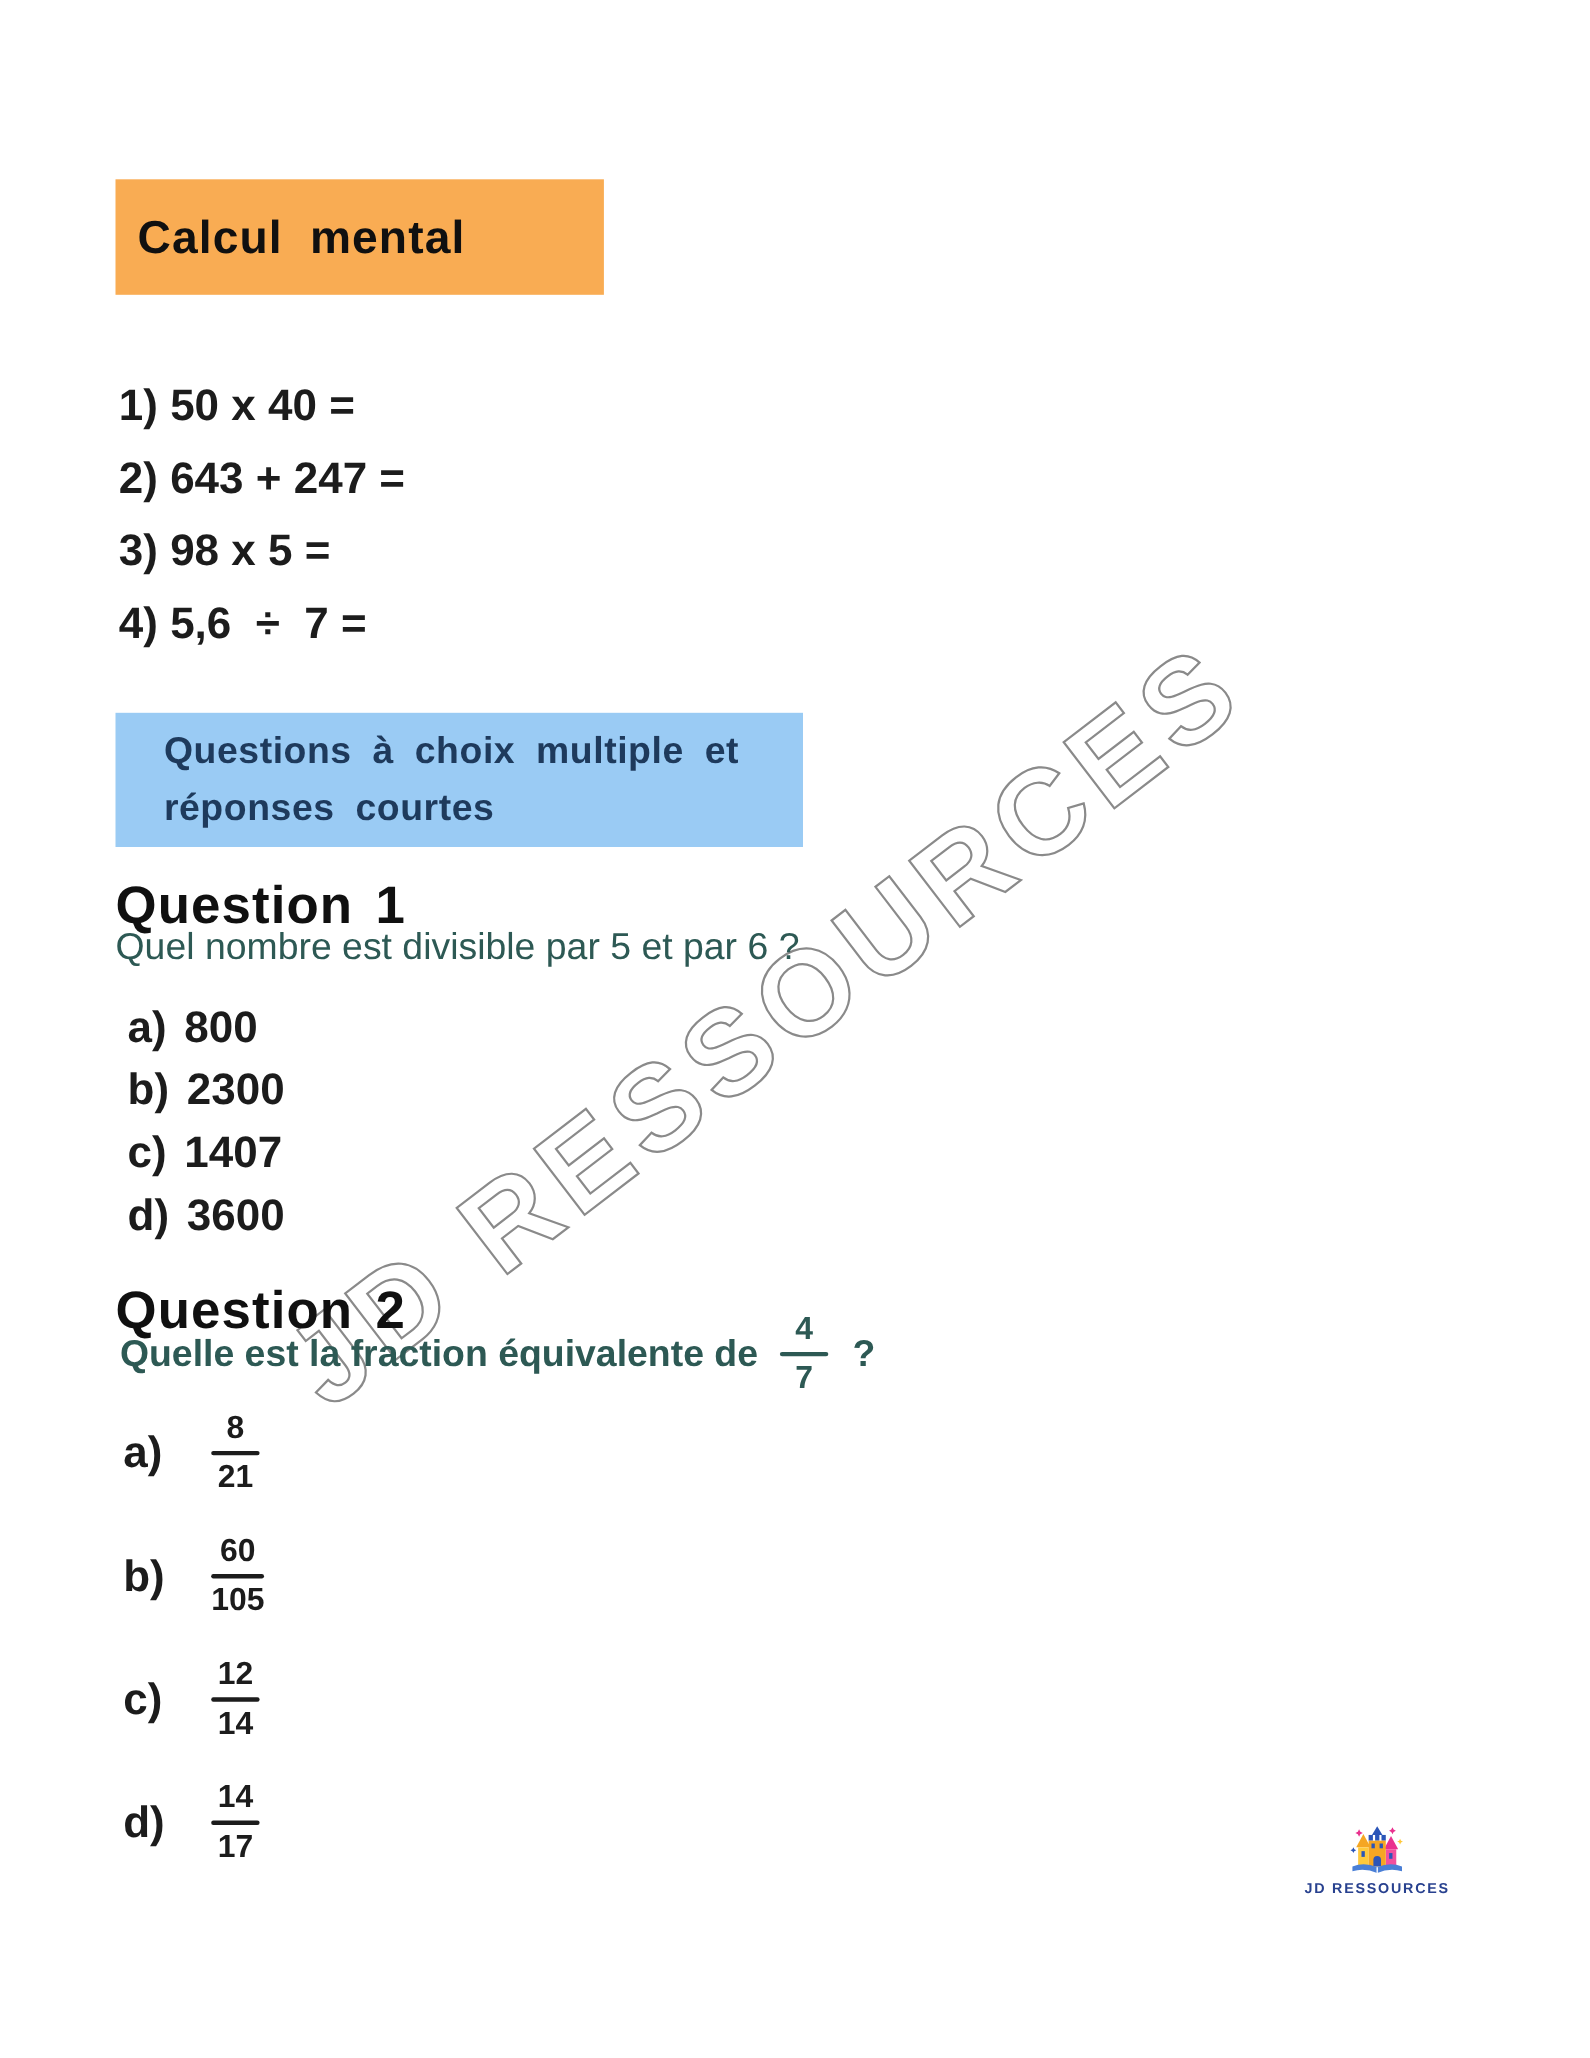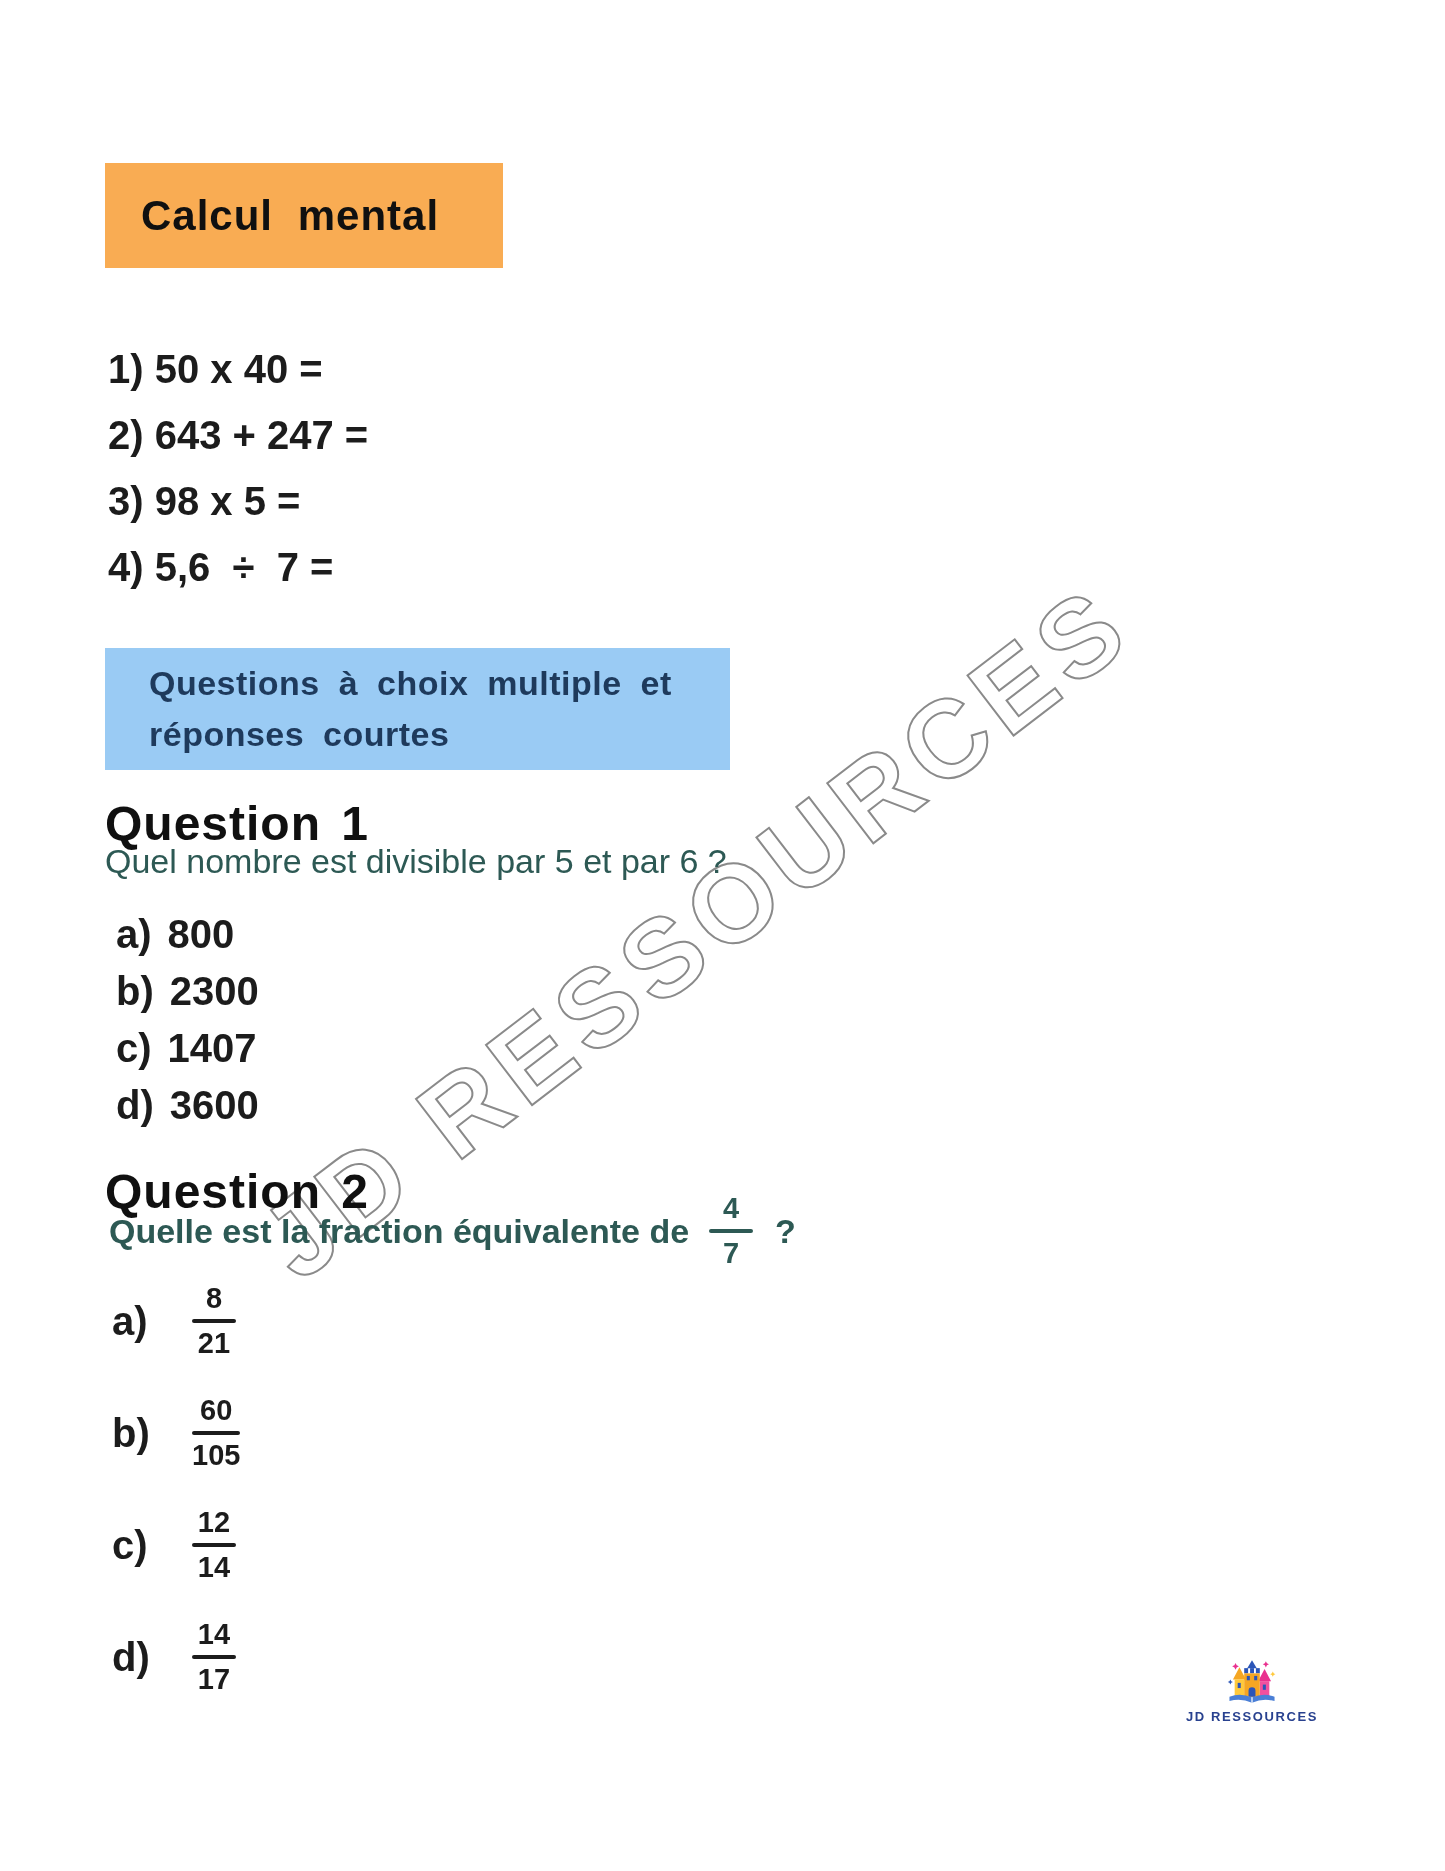--- a/index.html
+++ b/index.html
@@ -20,24 +20,24 @@
     height:1871px;
     background:#ffffff;
     overflow:hidden;
     margin:0 auto;
   }
   .abs{position:absolute;}
 
   
   .header-box{
     left:105px; top:163px;
-    width:398px; height:105px;
+    width:444px; height:105px;
     background:var(--header_bg);
     display:flex; align-items:center;
-    padding-left:36px;
+    padding-left:20px;
   }
   .header-title{
     font-size:42px; font-weight:800;
     letter-spacing:1px; word-spacing:12px;
     color:#101010;
   }
 
   
   .mental-list{ left:108px; top:336px; }
   .mental-item{

